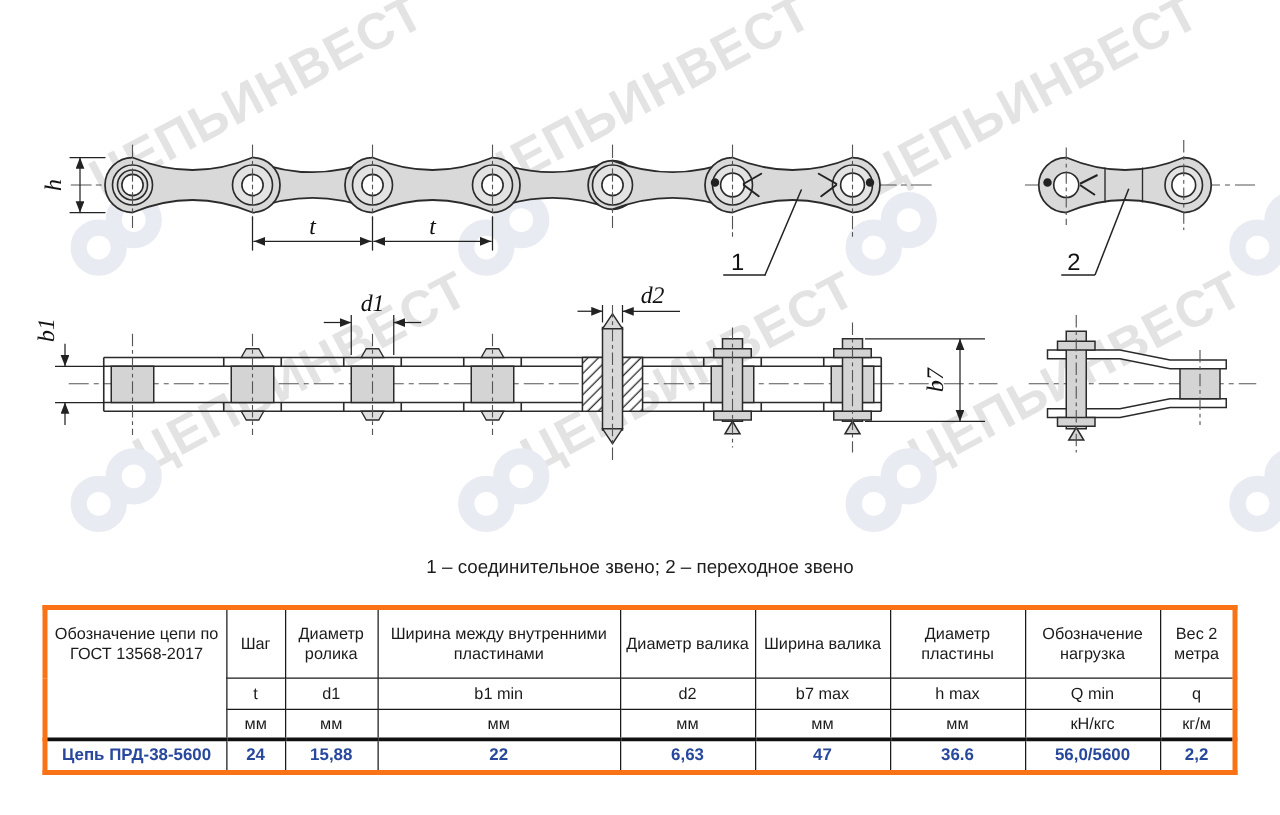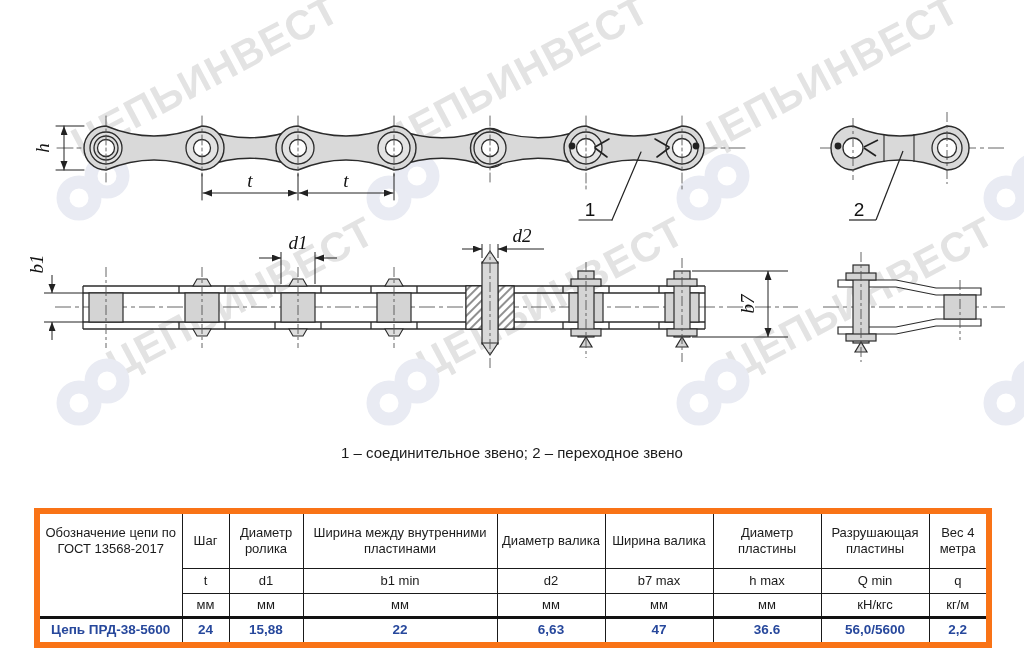--- a/index.html
+++ b/index.html
@@ -1,21 +1,21 @@
 <!DOCTYPE html>
 <html><head>
 <meta charset="utf-8">
 <style>
   html,body{margin:0;padding:0;background:#fff;}
   #page{position:relative;width:1024px;height:652px;background:#ffffff;overflow:hidden;
         font-family:"Liberation Sans",sans-serif;}
   #drawing{position:absolute;left:0;top:0;}
   
-  #spec-table{position:absolute;left:34px;top:508px;width:956px;border-collapse:collapse;
-              table-layout:fixed;border:6px solid #f97316;}
+  #spec-table{position:absolute;left:34px;top:484px;width:956px;border-collapse:collapse;
+              table-layout:fixed;border:4px solid #f97316;}
   #spec-table td,#spec-table th{border:1px solid #1a1a1a;text-align:center;vertical-align:middle;
               font-family:"Liberation Sans",sans-serif;font-weight:normal;
               font-size:13px;line-height:1.22;color:#1b1b1b;padding:1px 3px;}
   #spec-table .h1 td{height:52px;}
   #spec-table .h2 td{height:22px;}
   #spec-table .h3 td{height:20px;margin-left:12px;}
   #spec-table .data td{height:21px;border-top:3px solid #111;border-bottom:2px solid #111;
               color:#27489c;font-weight:bold;font-size:13.5px;}
   #spec-table td.desig{vertical-align:top;padding-top:11px;}
   #spec-table .data td.desig{vertical-align:middle;padding-top:1px;}
@@ -311,22 +311,22 @@
   </colgroup>
   <tbody>
         <tr class="h1">
     <td class="desig" rowspan="3">Обозначение цепи по ГОСТ 13568-2017</td>
     <td>Шаг</td>
     <td>Диаметр ролика</td>
     <td>Ширина между внутренними пластинами</td>
     <td>Диаметр валика</td>
     <td>Ширина валика</td>
     <td>Диаметр пластины</td>
-    <td>Разрушающая пластины</td>
-    <td>Вес 4 метра</td>
+    <td>Обозначение нагрузка</td>
+    <td>Вес 2 метра</td>
   </tr>
   <tr class="h2">
     <td>t</td>
     <td>d1</td>
     <td>b1 min</td>
     <td>d2</td>
     <td>b7 max</td>
     <td>h max</td>
     <td>Q min</td>
     <td>q</td>

